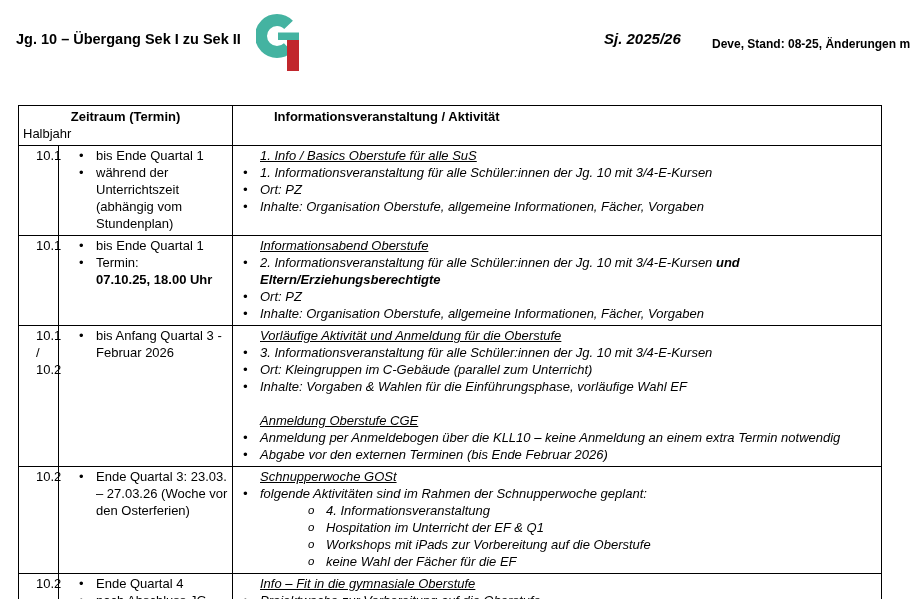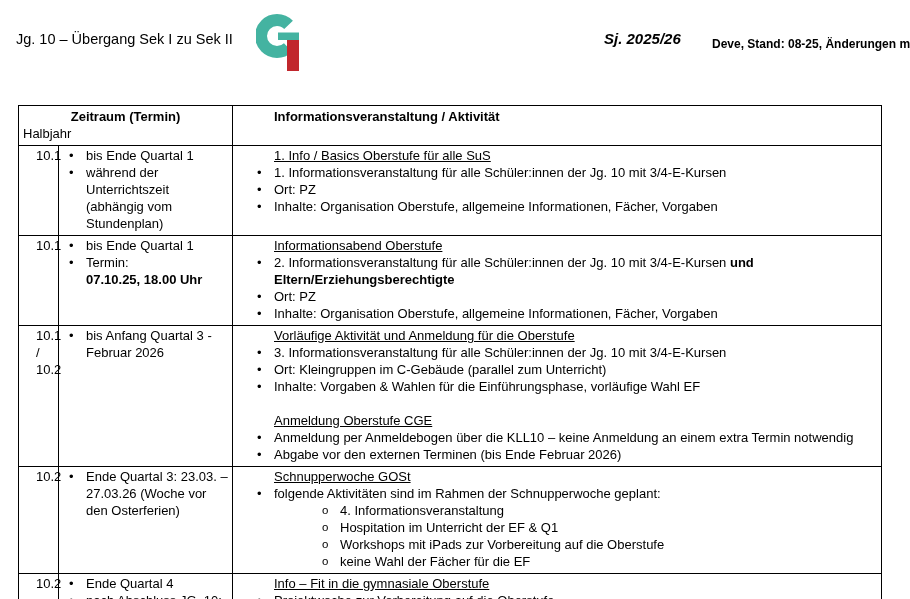--- a/index.html
+++ b/index.html
@@ -3,21 +3,21 @@
 <meta charset="utf-8">
 <style>
   :root { --teal:#44b3a1; --red:#c1272d; --logo-text:#4c4d55; }
   * { box-sizing:border-box; }
   html,body { margin:0; padding:0; }
   body {
     width:910px; height:599px; background:#fff; position:relative;
     font-family:"Liberation Sans", sans-serif; color:#000;
   }
   
-  .doc-title { position:absolute; left:16px; top:31px; font-size:14.5px; font-weight:normal; white-space:nowrap; }
+  .doc-title { position:absolute; left:16px; top:31px; font-size:14.5px; font-weight:bold; white-space:nowrap; }
   .school-year { position:absolute; left:604px; top:30px; font-size:15px; font-weight:bold; white-space:nowrap;font-style:italic; }
   .status-note { position:absolute; left:712px; top:37px; font-size:12px; white-space:nowrap;font-weight:bold; }
   .logo { position:absolute; left:256px; top:11px; display:flex; align-items:flex-start; }
   .logo-g { width:46px; height:62px; flex:0 0 auto; }
   .logo-text { margin-left:6px; width:295px; }
   .logo-name {
     font-size:28px; color:var(--logo-text); white-space:nowrap; letter-spacing:0px;
     transform:scaleX(.78); transform-origin:left center; line-height:30px;
   }
   .logo-bars { display:flex; margin-top:1px; }
@@ -31,22 +31,22 @@
   table.sched {
     position:absolute; left:18px; top:105px; width:864px;
     border-collapse:collapse; table-layout:fixed;
     font-size:13px; line-height:17px;
   }
   .sched td, .sched th { border:1.5px solid #000; vertical-align:top; padding:1px 4px 3px; font-weight:normal; text-align:left; }
   .sched th { padding-top:2px; }
   .h-center { text-align:center; font-weight:bold; }
   .h-bold { font-weight:bold;padding-left:37px; }
   td.hj { padding-left:17px; }
-  td.z { padding-left:0; padding-right:2px; }
-  td.a { padding-left:14px; }
+  td.z { padding-left:10px; padding-right:2px; }
+  td.a { padding-left:0;font-style:italic; }
   .b { position:relative; padding-left:27px; }
   .b::before { content:"\2022"; position:absolute; left:10px; top:0; }
   .title { text-decoration:underline; margin-left:27px; }
   .sb { position:relative; padding-left:93px; }
   .sb::before { content:"o"; position:absolute; left:75px; top:0; font-size:11.5px; }
   .spacer { height:17px; }
   .bold { font-weight:bold; }
   tr.r1 { height:70px; } tr.r2 { height:87px; } tr.r3 { height:137px; }
   tr.r4 { height:103px; } tr.r5 { height:52px; } tr.hr { height:36px; }
 </style>

